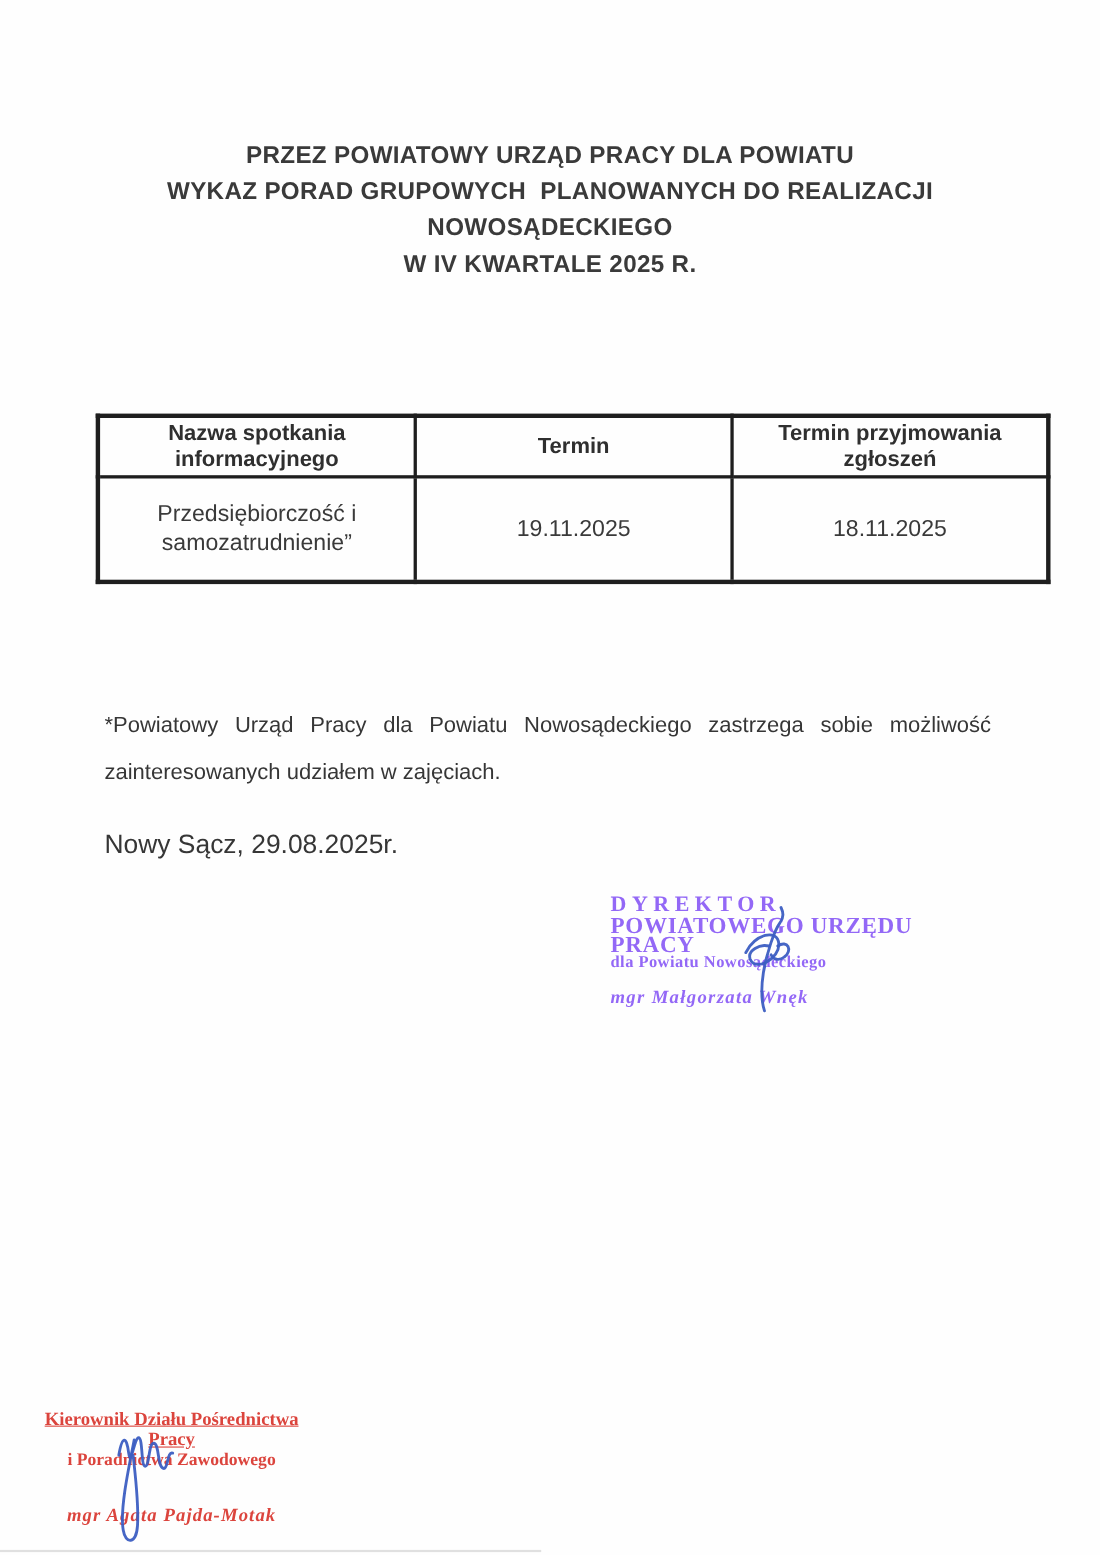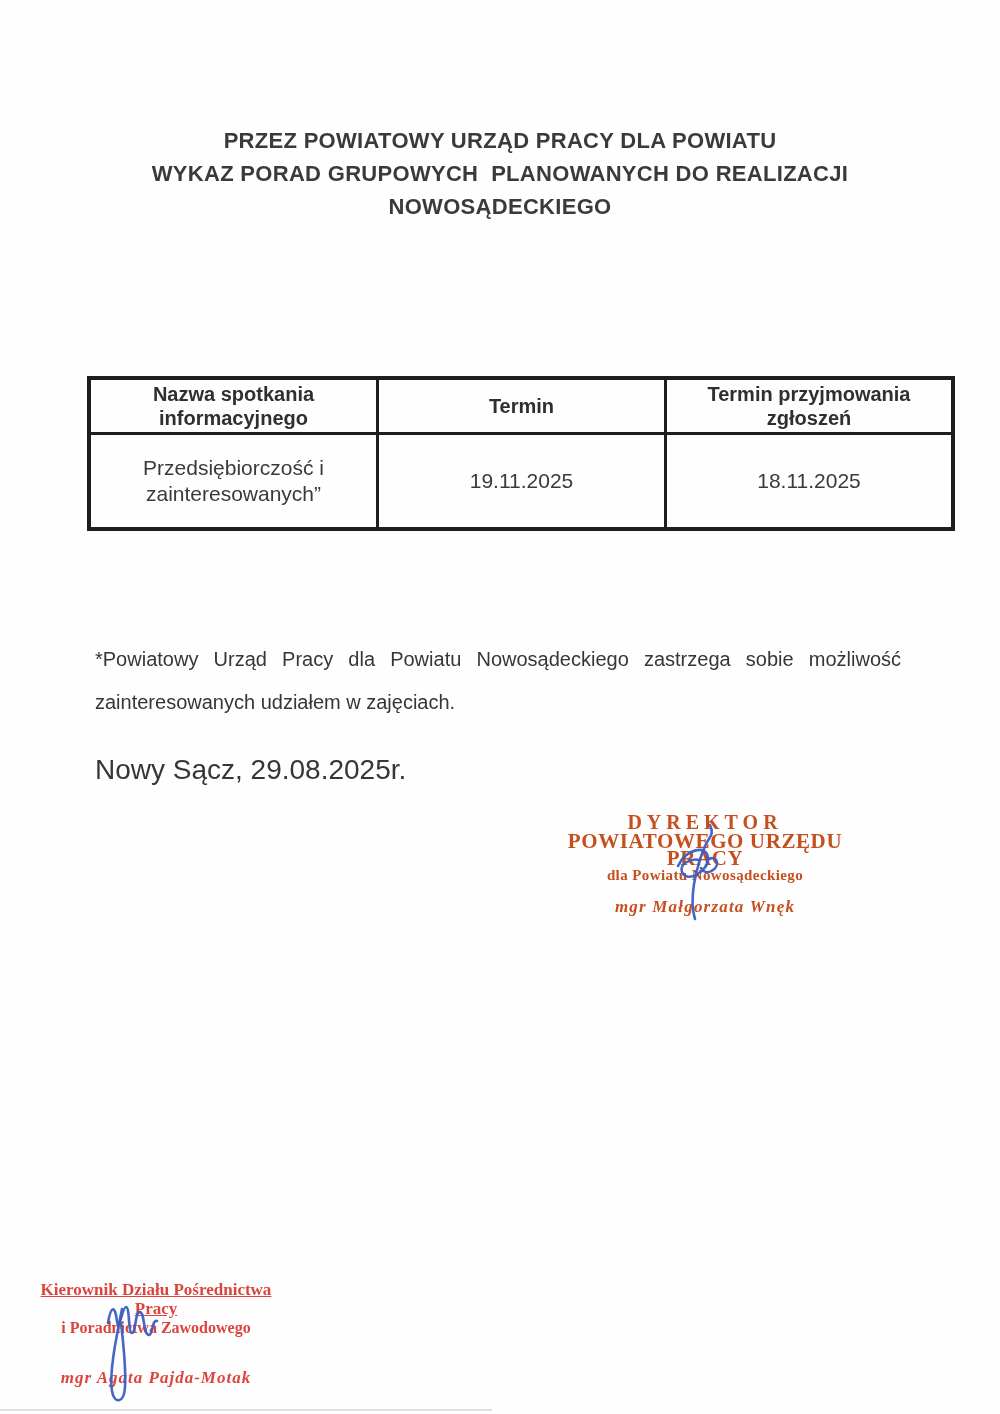--- a/index.html
+++ b/index.html
@@ -72,34 +72,34 @@
     color: #363636;
   }
   .footnote .just { text-align: justify; text-align-last: justify; }
   .footnote .last { text-align: left; margin-top: 16px; }
 
   
   .date-line {
     position: absolute;
     top: 754px;
     left: 95px;
-    font-size: 28px;
+    font-size: 24px;
     color: #363636;
   }
 
   
   .director-stamp {
     position: absolute;
     top: 812px;
     left: 555px;
     width: 300px;
-    text-align: center;
+    text-align: left;
     font-family: "Liberation Serif", serif;
     font-weight: bold;
-    color: #c2410c;
+    color: #8b5cf6;
     opacity: 0.92;
   }
   .director-stamp .s-l1 { font-size: 20px; letter-spacing: 5px; line-height: 21px; }
   .director-stamp .s-l2 { font-size: 21px; letter-spacing: 0.6px; line-height: 17px; }
   .director-stamp .s-l3 { font-size: 15px; letter-spacing: 0.4px; line-height: 16px; }
   .director-stamp .s-name {
     margin-top: 14px;
     font-style: italic;
     font-size: 17px;
     letter-spacing: 1.2px;
@@ -147,33 +147,34 @@
 </style>
 </head>
 <body>
 
 <div class="page">
 
   <div class="title-block">
     <div class="title-line">PRZEZ POWIATOWY URZĄD PRACY DLA POWIATU</div>
     <div class="title-line">WYKAZ PORAD GRUPOWYCH  PLANOWANYCH DO REALIZACJI</div>
     <div class="title-line">NOWOSĄDECKIEGO</div>
+    <div class="title-line">W IV KWARTALE 2025 R.</div>
   </div>
 
   <table class="info-table">
     <thead>
       <tr>
         <th class="col-1">Nazwa spotkania informacyjnego</th>
         <th class="col-2">Termin</th>
         <th class="col-3">Termin przyjmowania zgłoszeń</th>
       </tr>
     </thead>
     <tbody>
       <tr>
-        <td>Przedsiębiorczość i zainteresowanych”</td>
+        <td>Przedsiębiorczość i samozatrudnienie”</td>
         <td>19.11.2025</td>
         <td>18.11.2025</td>
       </tr>
     </tbody>
   </table>
 
   <div class="footnote">
     <div class="just">*Powiatowy Urząd Pracy dla Powiatu Nowosądeckiego zastrzega sobie możliwość</div>
     <div class="last">zainteresowanych udziałem w zajęciach.</div>
   </div>

